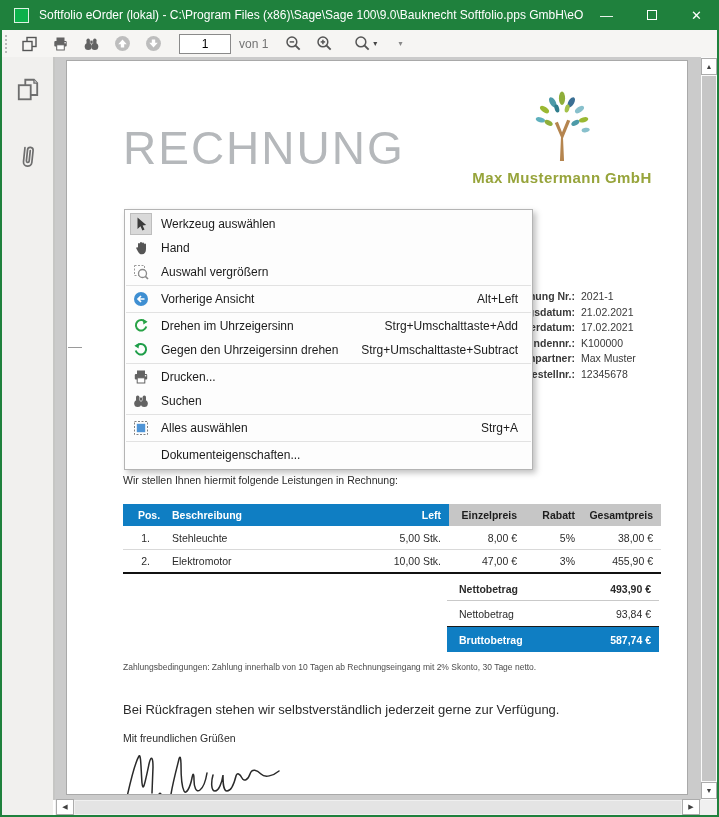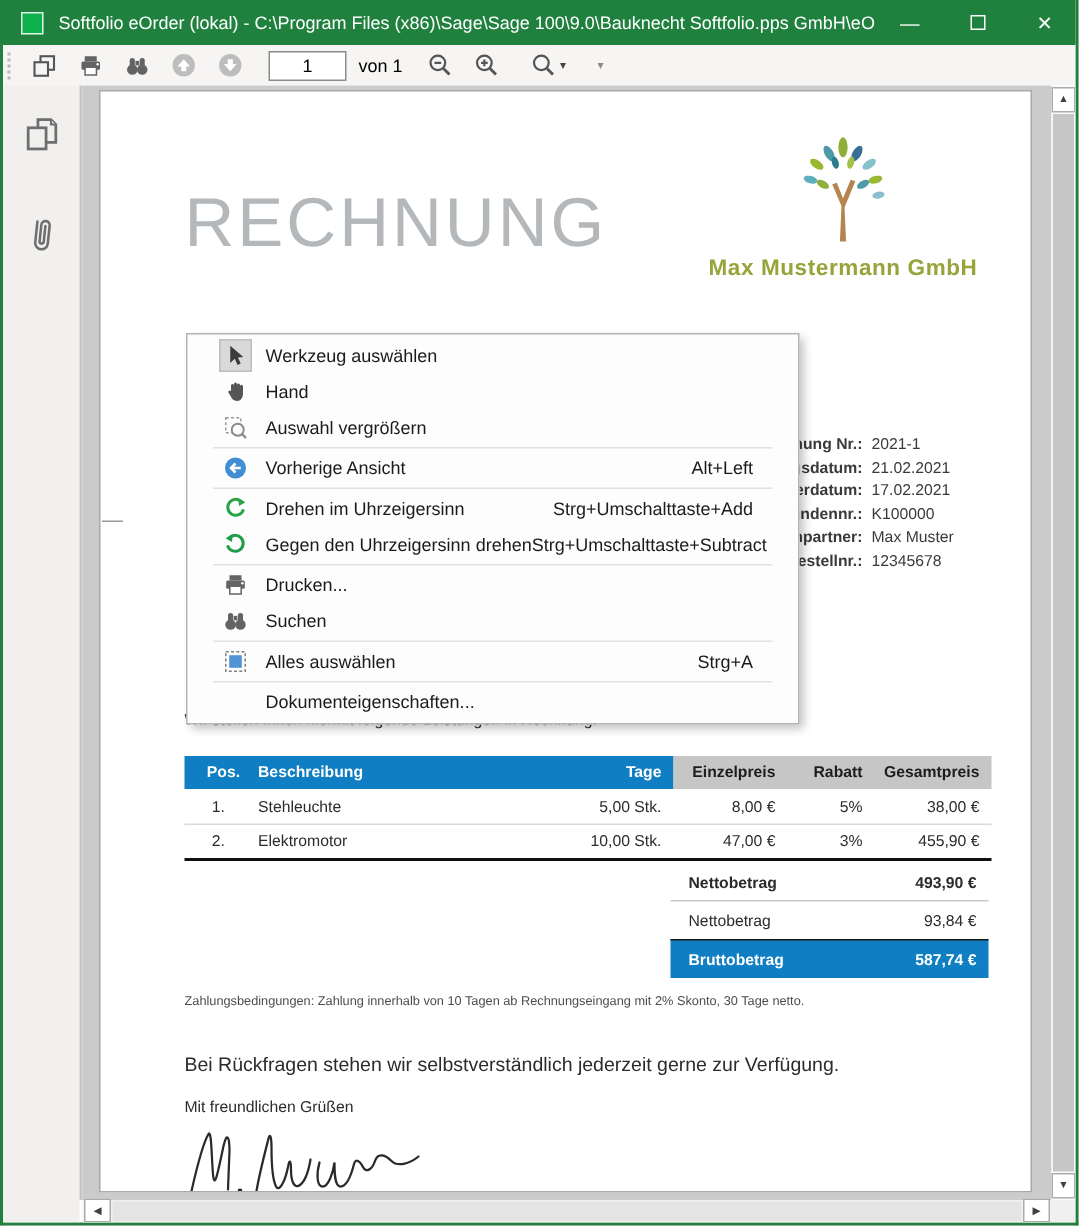--- a/index.html
+++ b/index.html
@@ -11,21 +11,21 @@
   .appicon{width:15px;height:15px;background:#0cb14b;border:1px solid #dff2e4;margin:0 10px 0 14px;flex:none;}
   .title-text{font-size:12px;white-space:nowrap;overflow:hidden;flex:1;}
   .winbtn{width:45px;height:30px;display:flex;align-items:center;justify-content:center;font-size:13px;color:#fff;flex:none;}
   .maxglyph{width:10px;height:10px;border:1px solid #fff;}
 
   
   .toolbar{position:absolute;left:0;top:30px;width:715px;height:27px;background:#f6f5f3;display:flex;align-items:center;}
   .grip{width:3px;height:18px;border-left:2px dotted #b9b9b9;margin:0 6px 0 3px;}
   .tbtn{height:24px;padding:0 4px;display:flex;align-items:center;justify-content:center;margin:0 3px;}
   .pageinput{width:52px;height:20px;border:1px solid #8a8a8a;background:#fff;text-align:center;font-size:12px;margin:0 4px 0 10px;padding:0;}
-  .vonlabel{font-size:12px;color:#000000;margin:0 10px 0 4px;text-align:right;}
+  .vonlabel{font-size:12px;color:#737373;margin:0 10px 0 4px;text-align:right;}
   .caret{font-size:8px;color:#444;margin-left:2px;}
 
   
   .sidepanel{position:absolute;left:0;top:57px;width:51px;bottom:0;background:#f1f0ee;}
   .sidebtn{width:36px;height:36px;margin:14px 0 0 8px;display:flex;align-items:center;justify-content:center;}
   .splitter{position:absolute;left:51px;top:57px;width:2px;bottom:15px;background:#c6c6c4;}
   .viewport{position:absolute;left:53px;top:57px;width:646px;bottom:15px;background:#cbcbcb;overflow:hidden;}
   .page{position:absolute;left:11px;top:3px;width:622px;height:735px;background:#fff;border:1px solid #a9a9a9;overflow:hidden;}
 
   
@@ -69,21 +69,21 @@
   .tot-net{font-weight:bold;border-bottom:1px solid #c9c9c9;}
   .tot-tax{height:25px;}
   .tot-gross{height:26px;background:#0f7ec3;color:#fff;font-weight:bold;border-top:1px solid #1a1a1a;}
 
   .terms{position:absolute;left:56px;top:601px;font-size:8.5px;color:#4c4c4c;}
   .closing1{position:absolute;left:56px;top:641px;font-size:13px;color:#2b2b2b;}
   .closing2{position:absolute;left:56px;top:671px;font-size:10.5px;color:#2b2b2b;}
   .sig{position:absolute;left:56px;top:688px;}
 
   
-  .cmenu{position:absolute;left:122px;top:222px;width:409px;background:#fdfdfd;border:1px solid #b4b4b4;box-shadow:3px 3px 6px rgba(0,0,0,.25);padding:2px 16px;z-index:20;}
+  .cmenu{position:absolute;left:122px;top:209px;width:409px;background:#fdfdfd;border:1px solid #b4b4b4;box-shadow:3px 3px 6px rgba(0,0,0,.25);padding:2px 0;z-index:20;}
   .mi{display:flex;align-items:center;height:24px;padding:0 14px 0 5px;font-size:12px;color:#1b1b1b;}
   .mi .ic{width:22px;height:22px;display:flex;align-items:center;justify-content:center;margin-right:9px;flex:none;}
   .mi .ic.sel{background:#d9d9d9;border:1px solid #bdbdbd;}
   .mi .lbl{flex:1;white-space:nowrap;}
   .mi .sc{white-space:nowrap;}
   .msep{height:1px;background:#e2e2e2;margin:1px 1px;}
 </style>
 </head>
 <body>
 
@@ -240,21 +240,21 @@
           </div>
       </div>
 
       <div class="intro">Wir stellen Ihnen hiermit folgende Leistungen in Rechnung:</div>
 
       <div class="tbl">
         <div class="th">
           <div class="th-blue">
             <span class="c1">Pos.</span>
             <span class="c2">Beschreibung</span>
-            <span class="c3">Tage</span>
+            <span class="c3">Left</span>
           </div>
           <div class="th-gray">
             <span class="c4">Einzelpreis</span>
             <span class="c5">Rabatt</span>
             <span class="c6">Gesamtpreis</span>
           </div>
         </div>
         <div class="tr">
           <span class="c1">1.</span>
           <span class="c2">Stehleuchte</span>

